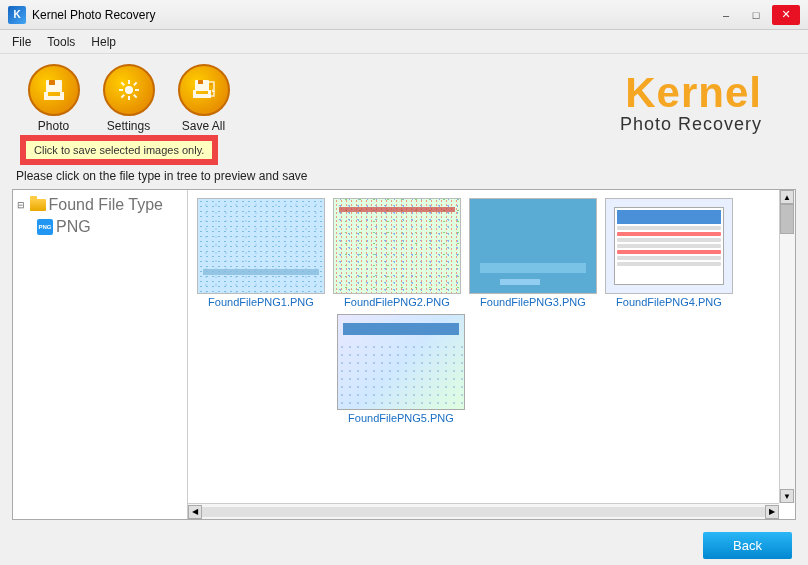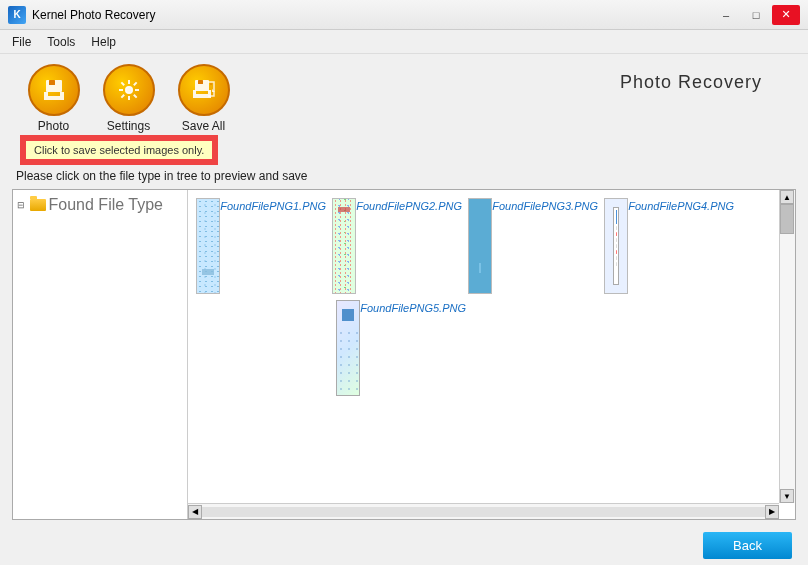--- a/index.html
+++ b/index.html
@@ -255,24 +255,24 @@
       overflow-x: auto;
       overflow-y: auto;
       padding: 8px;
       display: flex;
       flex-wrap: wrap;
       gap: 6px;
       align-content: flex-start;
     }
     .thumbnail-item {
       display: flex;
-      flex-direction: row;
+      flex-direction: column;
+      align-items: center;
       width: 130px;
       cursor: pointer;
-      font-style: italic;
     }
     .thumbnail-img {
       width: 128px;
       height: 96px;
       border: 1px solid #bbb;
       background: #e8f4ff;
       position: relative;
       overflow: hidden;
     }
     .thumbnail-label {
@@ -467,35 +467,46 @@
           <span class="toolbar-btn-label">Save All</span>
         </div>
       </div>
 
       <div id="tooltip-save">
         <span>Click to save selected images only.</span>
       </div>
     </div>
 
     <div id="brand">
+      <div id="brand-kernel">
+        <span>Kern</span><span style="color:#f5a623;">el</span>
+      </div>
       <div id="brand-sub">Photo Recovery</div>
     </div>
   </div>
 
   <div id="instruction-text">Please click on the file type in tree to preview and save</div>
 
   <div id="content-panel">
 
     <div id="tree-sidebar">
       <div class="tree-node">
         <span class="expand-icon">⊟</span>
         <div class="tree-node-icon">
           <div class="folder-icon"></div>
         </div>
         <span class="tree-label">Found File Type</span>
+      </div>
+      <div class="tree-child">
+        <div class="tree-node">
+          <div class="tree-node-icon">
+            <div class="png-icon">PNG</div>
+          </div>
+          <span class="tree-label">PNG</span>
+        </div>
       </div>
     </div>
 
     <div id="thumbnail-area" style="position:relative;">
       <div id="thumbnail-scroll" style="padding-right: 18px;">
 
         <div class="thumbnail-item">
           <div class="thumbnail-img">
             <div style="width:100%;height:100%;background:#c8e8ff;position:relative;">
               <div style="position:absolute;top:0;left:0;right:0;bottom:0;background-image:radial-gradient(circle,#4499cc 1px,transparent 1px),radial-gradient(circle,#99ccee 1px,transparent 1px);background-size:6px 5px,10px 8px;background-position:0 0,3px 2px;opacity:0.55;"></div>

